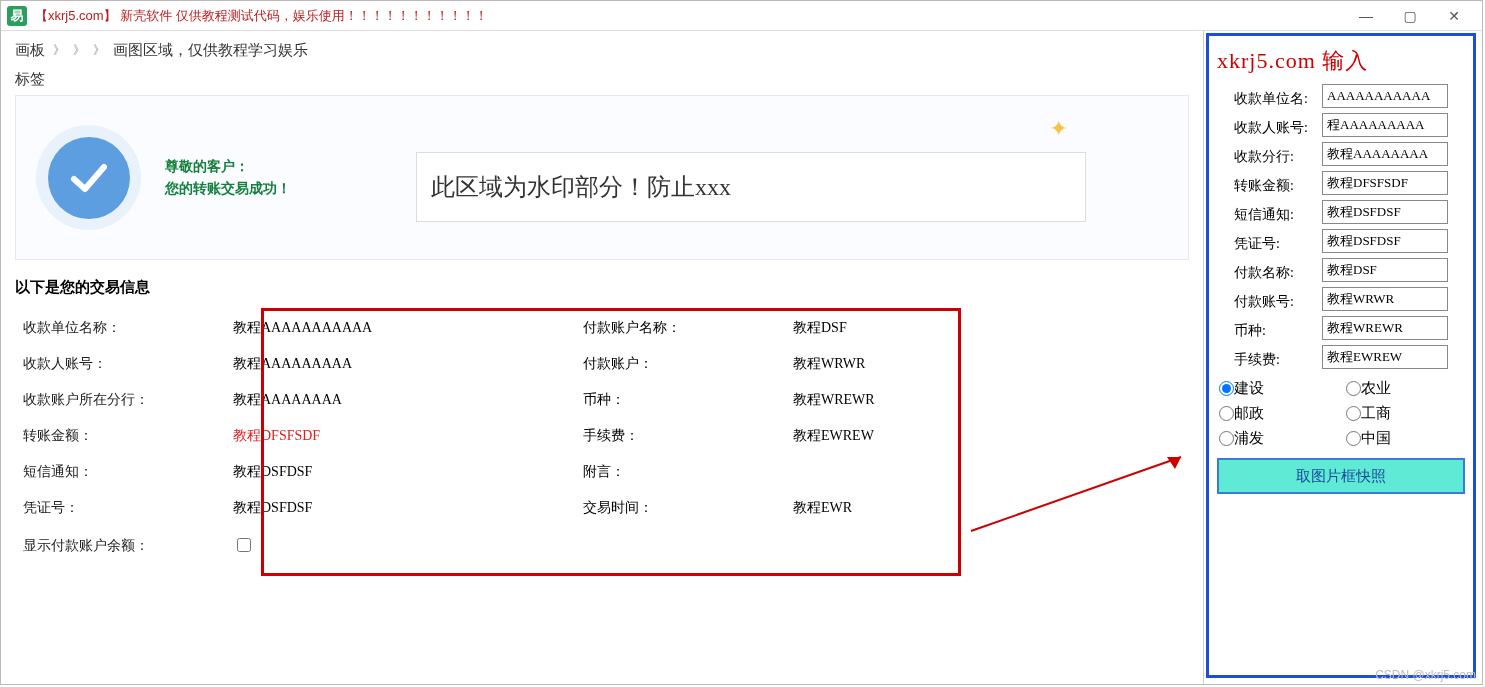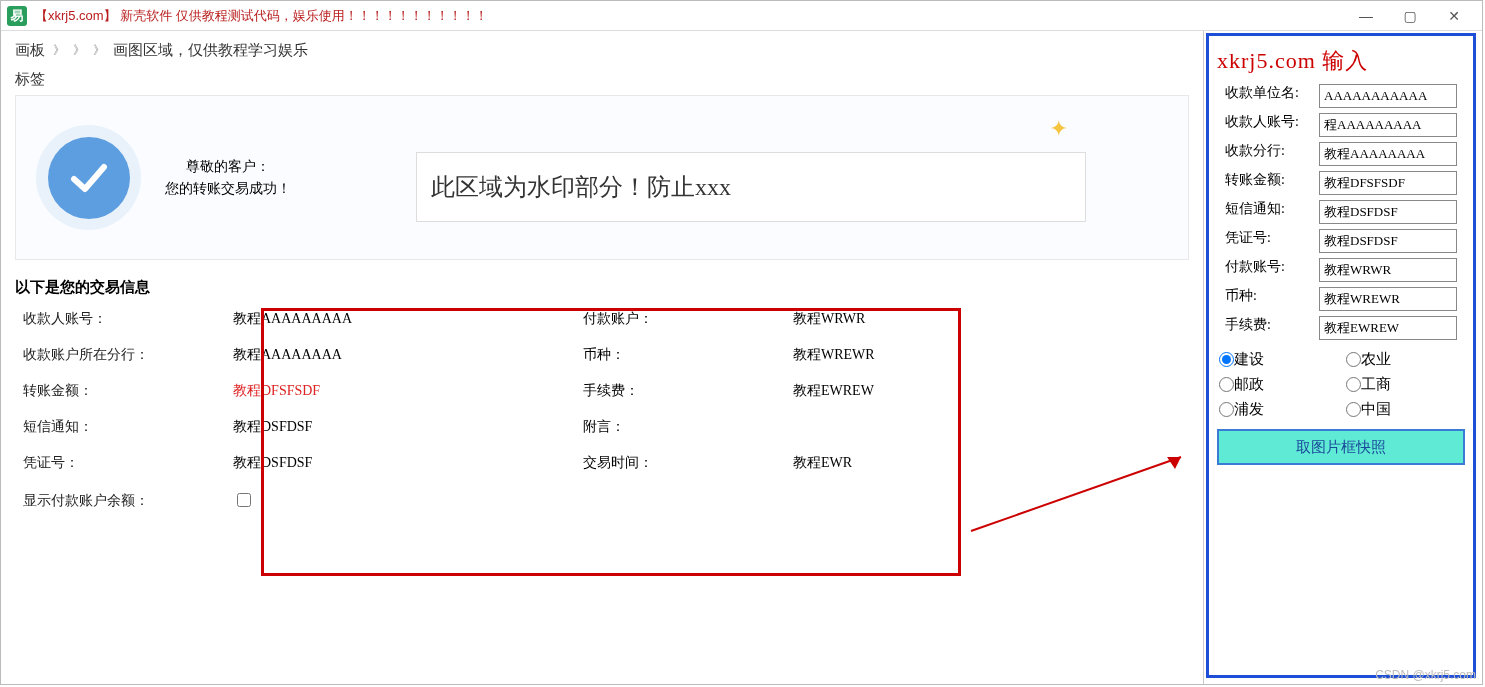--- a/index.html
+++ b/index.html
@@ -94,42 +94,42 @@
     background: #e9f2fb;
     display: flex; align-items: center; justify-content: center;
     margin-right: 24px;
   }
   .check-inner {
     width: 82px; height: 82px;
     border-radius: 50%;
     background: #5d9ee0;
     display: flex; align-items: center; justify-content: center;
   }
-  .banner-text { font-size: 14px; font-weight: normal; color: #000000; text-align: center; }
+  .banner-text { font-size: 14px; font-weight: bold; color: #15803d; }
   .banner-text div { margin: 4px 0; }
   .watermark {
     position: absolute;
     left: 400px; top: 56px;
     width: 670px; height: 70px;
     border: 1px solid #ddd;
     background: #fff;
     display: flex; align-items: center;
     padding-left: 14px;
     font-size: 24px;
     font-family: "SimSun", serif;
     color: #333;
   }
   .sparkle {
     position: absolute;
     right: 120px; top: 20px;
     color: #f5c542; font-size: 22px;
   }
   
   .trans-section { margin: 18px 14px 0 14px; position: relative; }
-  .trans-heading { font-weight: bold; font-size: 15px; margin-bottom: 4px; }
+  .trans-heading { font-weight: bold; font-size: 15px; margin-bottom: 13px; }
   .trans-table {
     width: 100%;
     border-collapse: collapse;
     font-size: 14px;
     font-family: "SimSun", serif;
   }
   .trans-table td {
     padding: 9px 8px;
     vertical-align: middle;
   }
@@ -148,23 +148,23 @@
   
   .rp-title {
     font-family: "SimSun", serif;
     color: #c00;
     font-size: 22px;
     letter-spacing: 1px;
     margin: 6px 0 8px 0;
   }
   .rp-row {
     display: flex;
-    align-items: flex-start;
-    margin: 5px 8px;
-    gap: 8px;
+    align-items: flex-end;
+    margin: 5px 17px;
+    gap: 2px;
   }
   .rp-row label {
     width: 86px;
     font-size: 14px;
     font-family: "SimSun", serif;
     color: #000;
     white-space: nowrap;
   }
   .rp-row input[type="text"] {
     flex: 1;
@@ -254,20 +254,26 @@
         </div>
         <div class="watermark">此区域为水印部分！防止xxx</div>
         <div class="sparkle">✦</div>
       </div>
 
       <div class="trans-section">
         <div class="trans-heading">以下是您的交易信息</div>
         <table class="trans-table">
           <tbody id="trans-tbody">
               <tr>
+                <td class="lbl">收款单位名称：</td>
+                <td class="val">教程AAAAAAAAAAA</td>
+                <td class="val2lbl">付款账户名称：</td>
+                <td class="val2">教程DSF</td>
+              </tr>
+              <tr>
                 <td class="lbl">收款人账号：</td>
                 <td class="val">教程AAAAAAAAA</td>
                 <td class="val2lbl">付款账户：</td>
                 <td class="val2">教程WRWR</td>
               </tr>
               <tr>
                 <td class="lbl">收款账户所在分行：</td>
                 <td class="val">教程AAAAAAAA</td>
                 <td class="val2lbl">币种：</td>
                 <td class="val2">教程WREWR</td>
@@ -329,20 +335,24 @@
           </div>
           <div class="rp-row">
             <label>短信通知:</label>
             <input type="text" value="教程DSFDSF" style="">
           </div>
           <div class="rp-row">
             <label>凭证号:</label>
             <input type="text" value="教程DSFDSF" style="">
           </div>
           <div class="rp-row">
+            <label>付款名称:</label>
+            <input type="text" value="教程DSF" style="">
+          </div>
+          <div class="rp-row">
             <label>付款账号:</label>
             <input type="text" value="教程WRWR" style="">
           </div>
           <div class="rp-row">
             <label>币种:</label>
             <input type="text" value="教程WREWR" style="">
           </div>
           <div class="rp-row">
             <label>手续费:</label>
             <input type="text" value="教程EWREW" style="">

